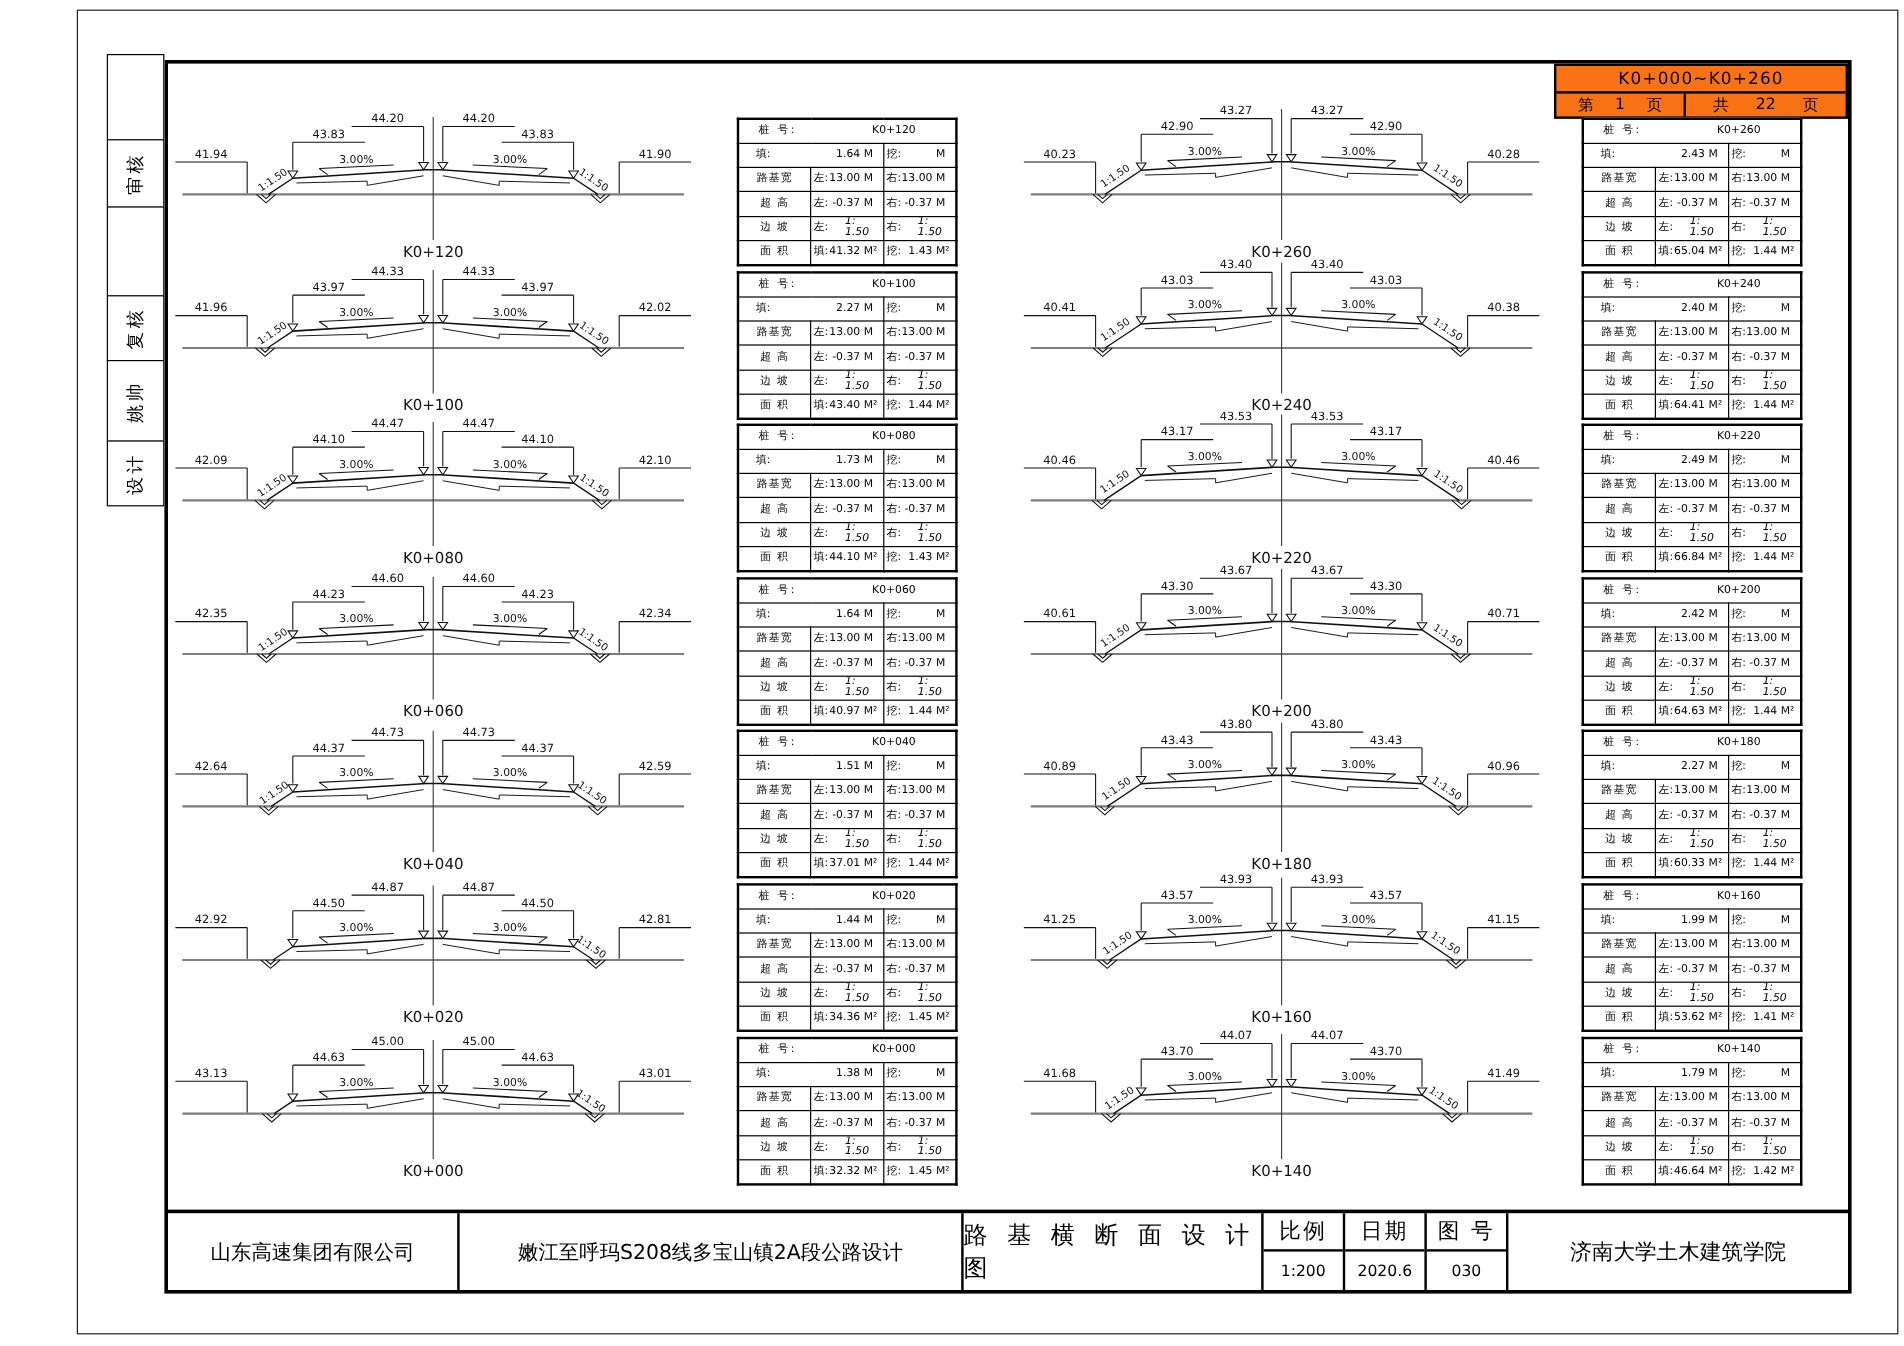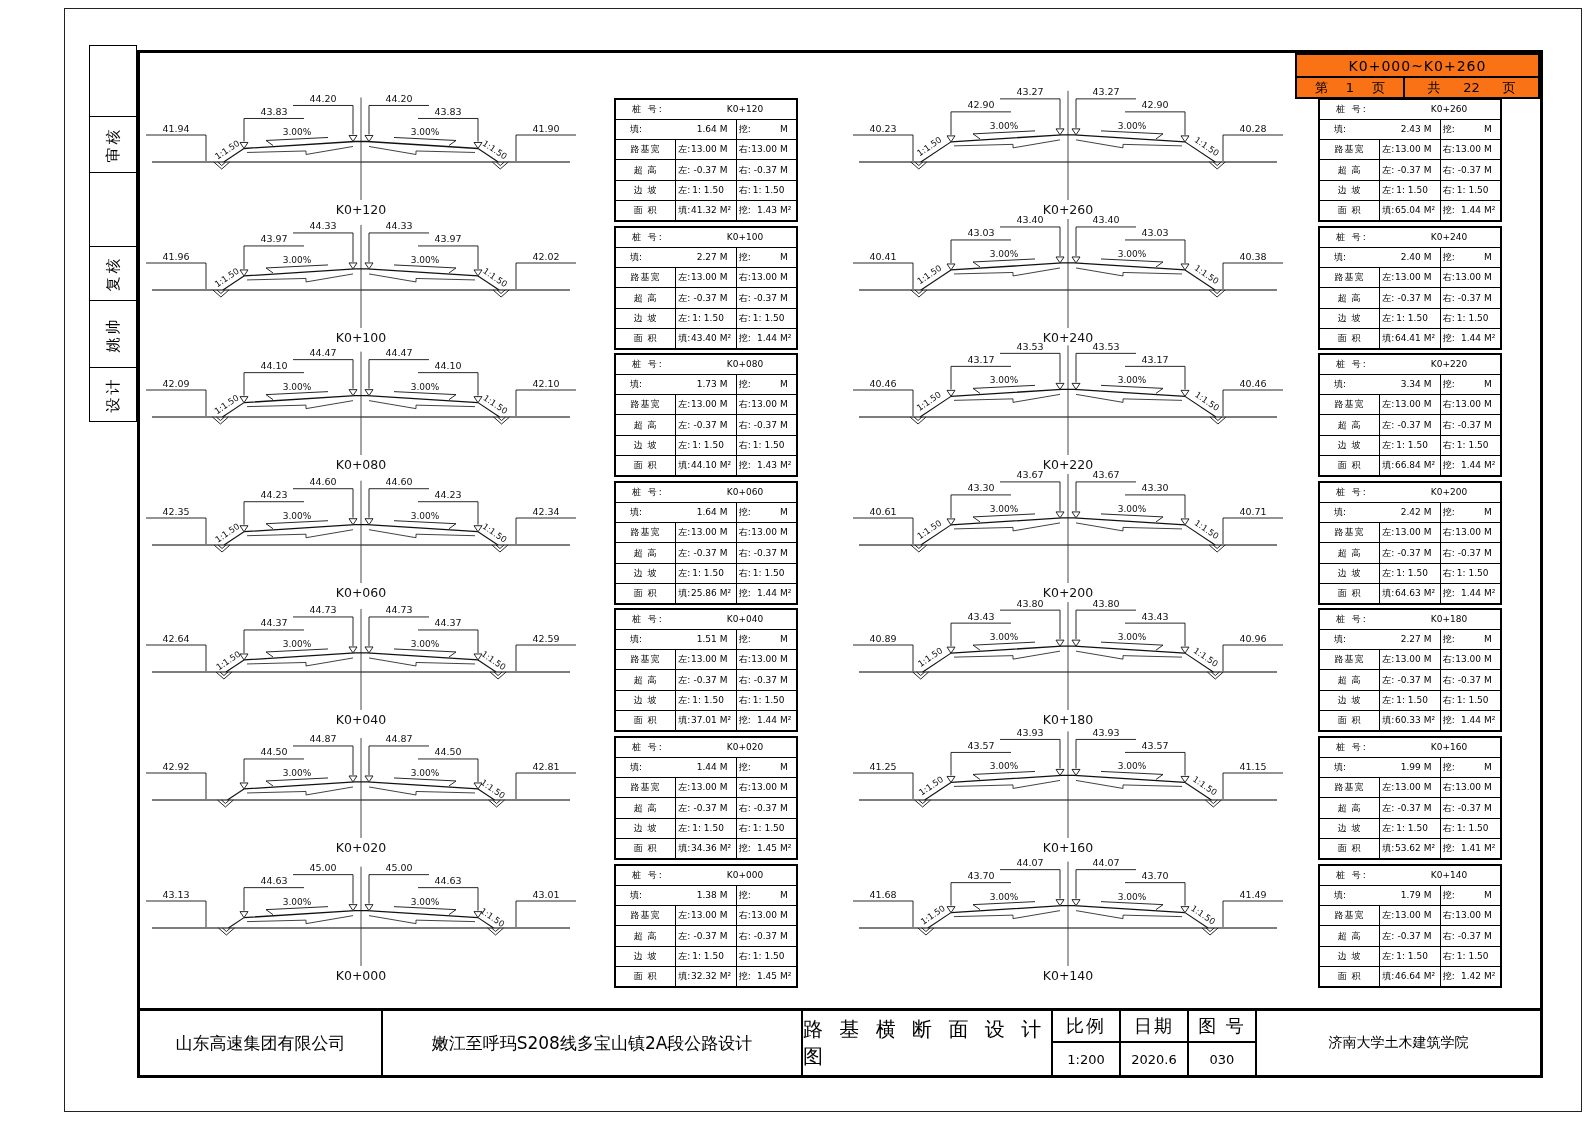--- a/index.html
+++ b/index.html
@@ -22,36 +22,36 @@
   .titleblock{position:absolute;left:140px;top:1008px;width:1400px;height:67px;border-top:3px solid #000;background:#fff;
               display:flex;box-sizing:border-box;}
   .tb-cell{border-right:2px solid #000;box-sizing:border-box;display:flex;align-items:center;justify-content:center;}
   .tb-company{width:243px;font-size:17px;}
   .tb-project{width:420px;font-size:17px;}
   .tb-title{width:250px;font-size:20px;letter-spacing:5px;}
   .tb-mini{width:68px;flex-direction:column;justify-content:stretch;padding:0;}
   .tb-mini .lab{height:32px;border-bottom:2px solid #000;box-sizing:border-box;display:flex;align-items:center;justify-content:center;
                 font-size:18px;width:100%;letter-spacing:2px;}
   .tb-mini .val{flex:1;display:flex;align-items:center;justify-content:center;font-size:13px;width:100%;}
-  .tb-institute{width:283px;font-size:14px;border-right:none;}
+  .tb-institute{width:283px;font-size:18px;border-right:none;}
   
   .sec-table{position:absolute;width:184px;height:124px;border-collapse:collapse;table-layout:fixed;background:#fff;
              font-size:9px;line-height:1;}
   .sec-table td{border:1px solid #000;padding:0 2px;height:16.6%;overflow:hidden;}
   .sec-table{border:2px solid #000;}
   .r1{display:flex;align-items:center;gap:32px;}
   .r1 .cl{margin-left:14px;letter-spacing:2px;}
   .r1 .sv{flex:1;text-align:center;}
   .c3{display:flex;align-items:center;}
   .c3 .cl{flex:0 0 auto;}
   .c3 .v{flex:1;text-align:right;padding-right:3px;}
   .c3 .u{flex:0 0 14px;text-align:left;}
   .c2{display:flex;align-items:center;}
   .c2 .cl{flex:0 0 auto;}
-  .c2 .v{margin-left:2px;}
+  .c2 .v{margin-left:14px;font-style:italic;}
   .rl{text-align:center;letter-spacing:1px;}
   .f-ind{padding-left:12px;}
   
   .diag{position:absolute;}
   svg text{font-family:"DejaVu Sans",sans-serif;fill:#111;}
 </style>
 </head>
 <body>
 
 <div class="sheet">
@@ -644,21 +644,21 @@
               <span class="cl">右:</span>
               <span class="v">1: 1.50</span>
             </div>
           </td>
         </tr>
         <tr>
           <td class="rl">面 积</td>
           <td>
             <div class="c3">
               <span class="cl">填:</span>
-              <span class="v">25.86</span>
+              <span class="v">40.97</span>
               <span class="u">M²</span>
             </div>
           </td>
           <td>
             <div class="c3">
               <span class="cl">挖:</span>
               <span class="v">1.44</span>
               <span class="u">M²</span>
             </div>
           </td>
@@ -1404,21 +1404,21 @@
             <div class="r1">
               <span class="cl">桩  号:</span>
               <span class="sv">K0+220</span>
             </div>
           </td>
         </tr>
         <tr>
           <td colspan="2">
             <div class="c3">
               <span class="cl f-ind">填:</span>
-              <span class="v">3.34</span>
+              <span class="v">2.49</span>
               <span class="u">M</span>
             </div>
           </td>
           <td>
             <div class="c3">
               <span class="cl">挖:</span>
               <span class="v"></span>
               <span class="u">M</span>
             </div>
           </td>

